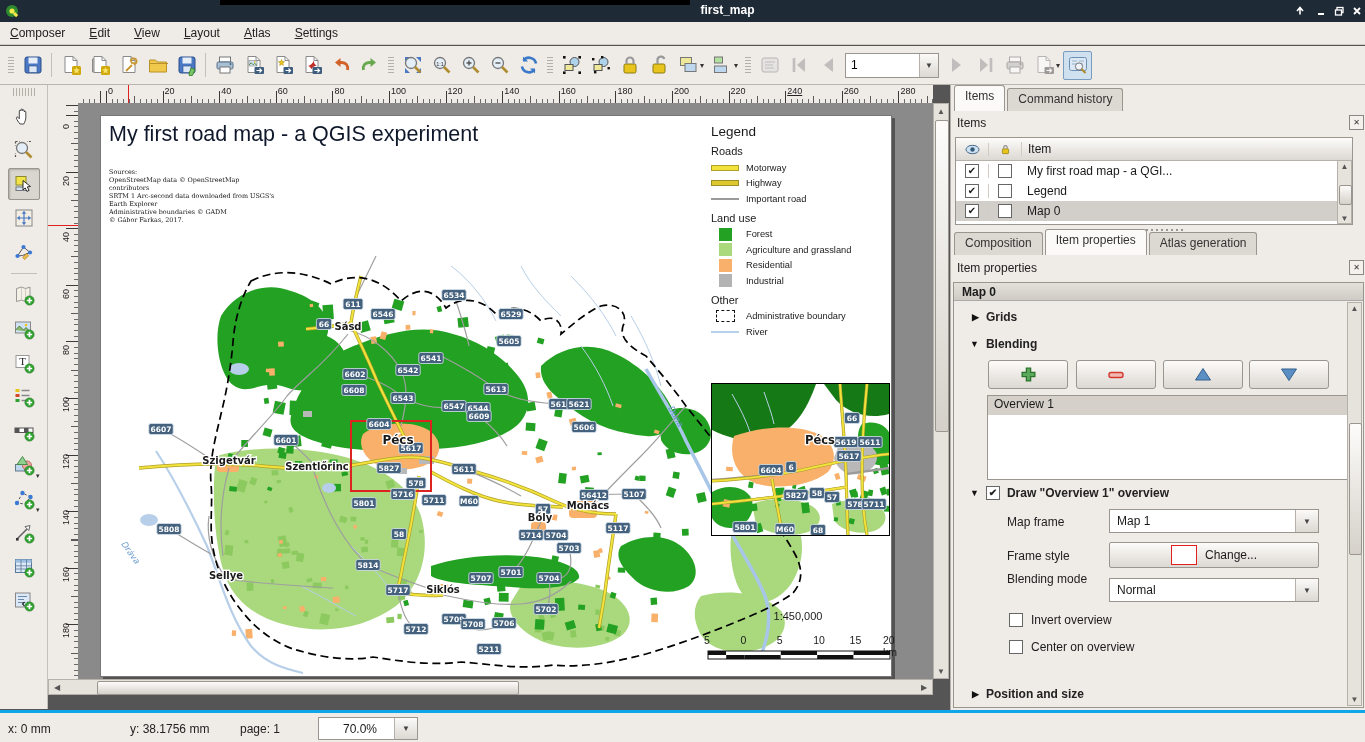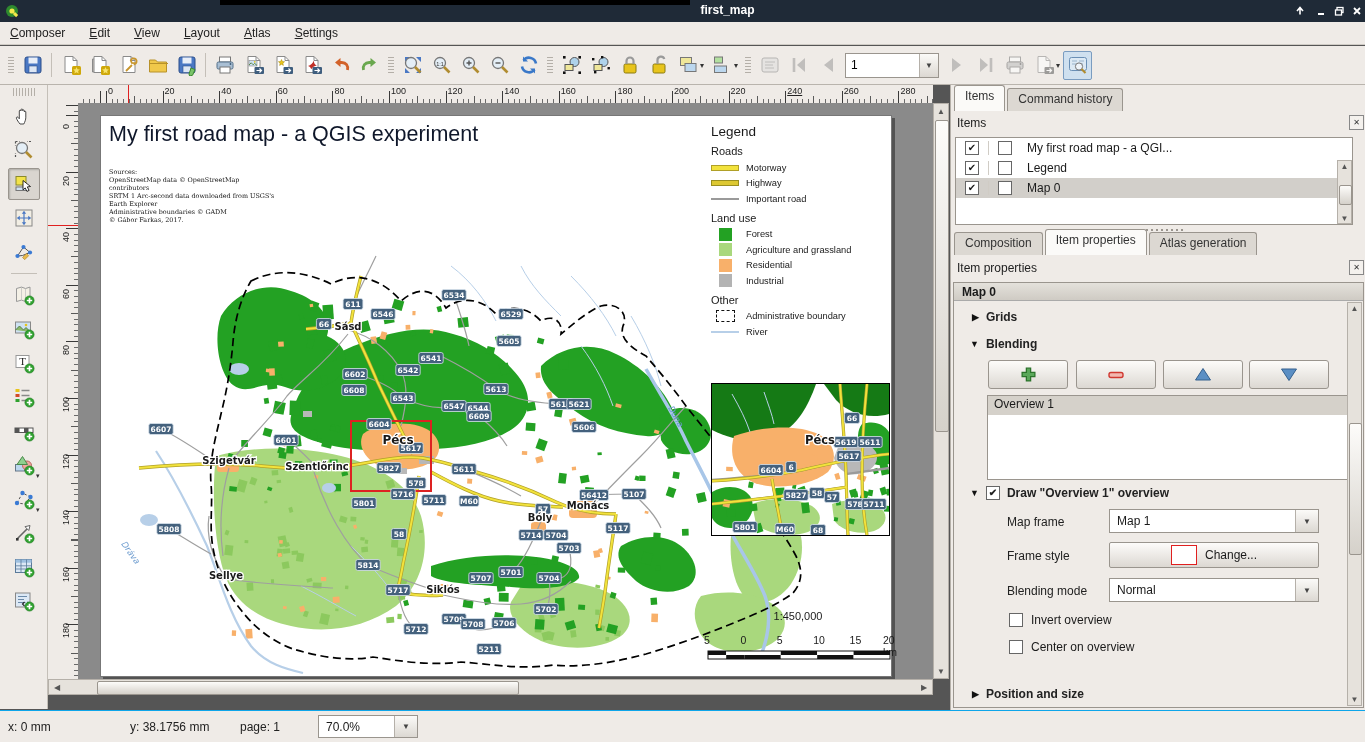--- a/index.html
+++ b/index.html
@@ -119,21 +119,21 @@
   .ovrow.selected{background:#d5d1ca;}
   .fieldlabel{position:absolute;font-size:12px;color:#222;}
   .combo{position:absolute;width:210px;height:24px;background:#fff;border:1px solid #9a958e;display:flex;box-sizing:border-box;}
   .combo .val{flex:1;padding:4px 0 0 7px;font-size:12px;}
   .combo .cbbtn{width:22px;background:linear-gradient(#fbfaf8,#dcd8d2);border-left:1px solid #b5b0a9;display:flex;align-items:center;justify-content:center;font-size:8px;color:#444;}
   #framestylebtn{position:absolute;width:210px;height:26px;background:linear-gradient(#fdfcfa,#dcd8d2);border:1px solid #9a958e;border-radius:2px;
       display:flex;align-items:center;justify-content:center;gap:8px;font-size:12px;box-sizing:border-box;}
   #framestyleswatch{width:24px;height:18px;background:#fff;border:1.5px solid #e02020;}
   .ckrow{position:absolute;display:flex;align-items:center;gap:8px;font-size:12px;}
   
-  #statusbar{left:0;top:710px;width:1365px;height:32px;background:#efebe7;border-top:1px solid #0ea5e9;box-sizing:border-box;}
+  #statusbar{left:0;top:710px;width:1365px;height:32px;background:#efebe7;border-top:3px solid #0ea5e9;box-sizing:border-box;text-align:center;}
   #statusbar .sfield{position:absolute;top:9px;font-size:12px;color:#222;}
   #zoomcombo{left:318px;top:4px;width:100px;height:23px;}
 </style>
 </head>
 <body>
 
 <div class="abs" id="titlebar">
   <div class="abs" id="blackstrip"></div>
   <svg class="abs" id="qgislogo" viewBox="0 0 16 16">
     <circle cx="8" cy="8" r="6" fill="#2e8a2e"></circle>
@@ -1268,20 +1268,35 @@
 
 <div class="abs" id="rightpanel">
   <div class="tabbar" style="left:3px;top:2px">
     <div class="tab active">Items</div>
     <div class="tab">Command history</div>
   </div>
   <div class="panelhead" style="left:6px;top:31px">Items</div>
   <div class="closebox" style="left:398px;top:30px">✕</div>
 
   <div class="abs" id="itemstable">
+    <div class="it-header">
+      <div class="c1">
+          <svg width="15" height="11" viewBox="0 0 15 11">
+        <ellipse cx="7.5" cy="5.5" rx="6.5" ry="4.2" fill="#cfe2f3" stroke="#4a6b8a"></ellipse>
+            <circle cx="7.5" cy="5.5" r="2.2" fill="#355a7a"></circle>
+          </svg>
+        </div>
+      <div class="c2">
+          <svg width="11" height="13" viewBox="0 0 16 16">
+        <rect x="3.5" y="7" width="9" height="7" rx="1" fill="#e8c41c" stroke="#8a7a10"></rect>
+            <path d="M5.5 7V4.8a2.5 2.5 0 0 1 5 0V7" fill="none" stroke="#8a8a8a" stroke-width="1.6"></path>
+          </svg>
+        </div>
+      <div class="c3">Item</div>
+    </div>
     <div id="itemrows">
         <div class="it-row">
           <div class="c1">
             <span class="cb">✔</span>
           </div>
           <div class="c2">
             <span class="cb"></span>
           </div>
           <div class="c3">My first road map - a QGI...</div>
         </div>
@@ -1368,21 +1383,21 @@
       <div class="val">Map 1</div>
       <div class="cbbtn">▼</div>
     </div>
 
     <div class="fieldlabel" style="left:53px;top:266px">Frame style</div>
     <div id="framestylebtn" style="left:155px;top:259px">
       <span id="framestyleswatch"></span>
       <span>Change...</span>
     </div>
 
-    <div class="fieldlabel" style="left:53px;top:301px">Blending mode</div>
+    <div class="fieldlabel" style="left:53px;top:289px">Blending mode</div>
     <div class="combo" style="left:155px;top:295px">
       <div class="val">Normal</div>
       <div class="cbbtn">▼</div>
     </div>
 
     <div class="ckrow" style="left:55px;top:330px">
       <span class="cb"></span>
       <span>Invert overview</span>
     </div>
     <div class="ckrow" style="left:55px;top:357px">

